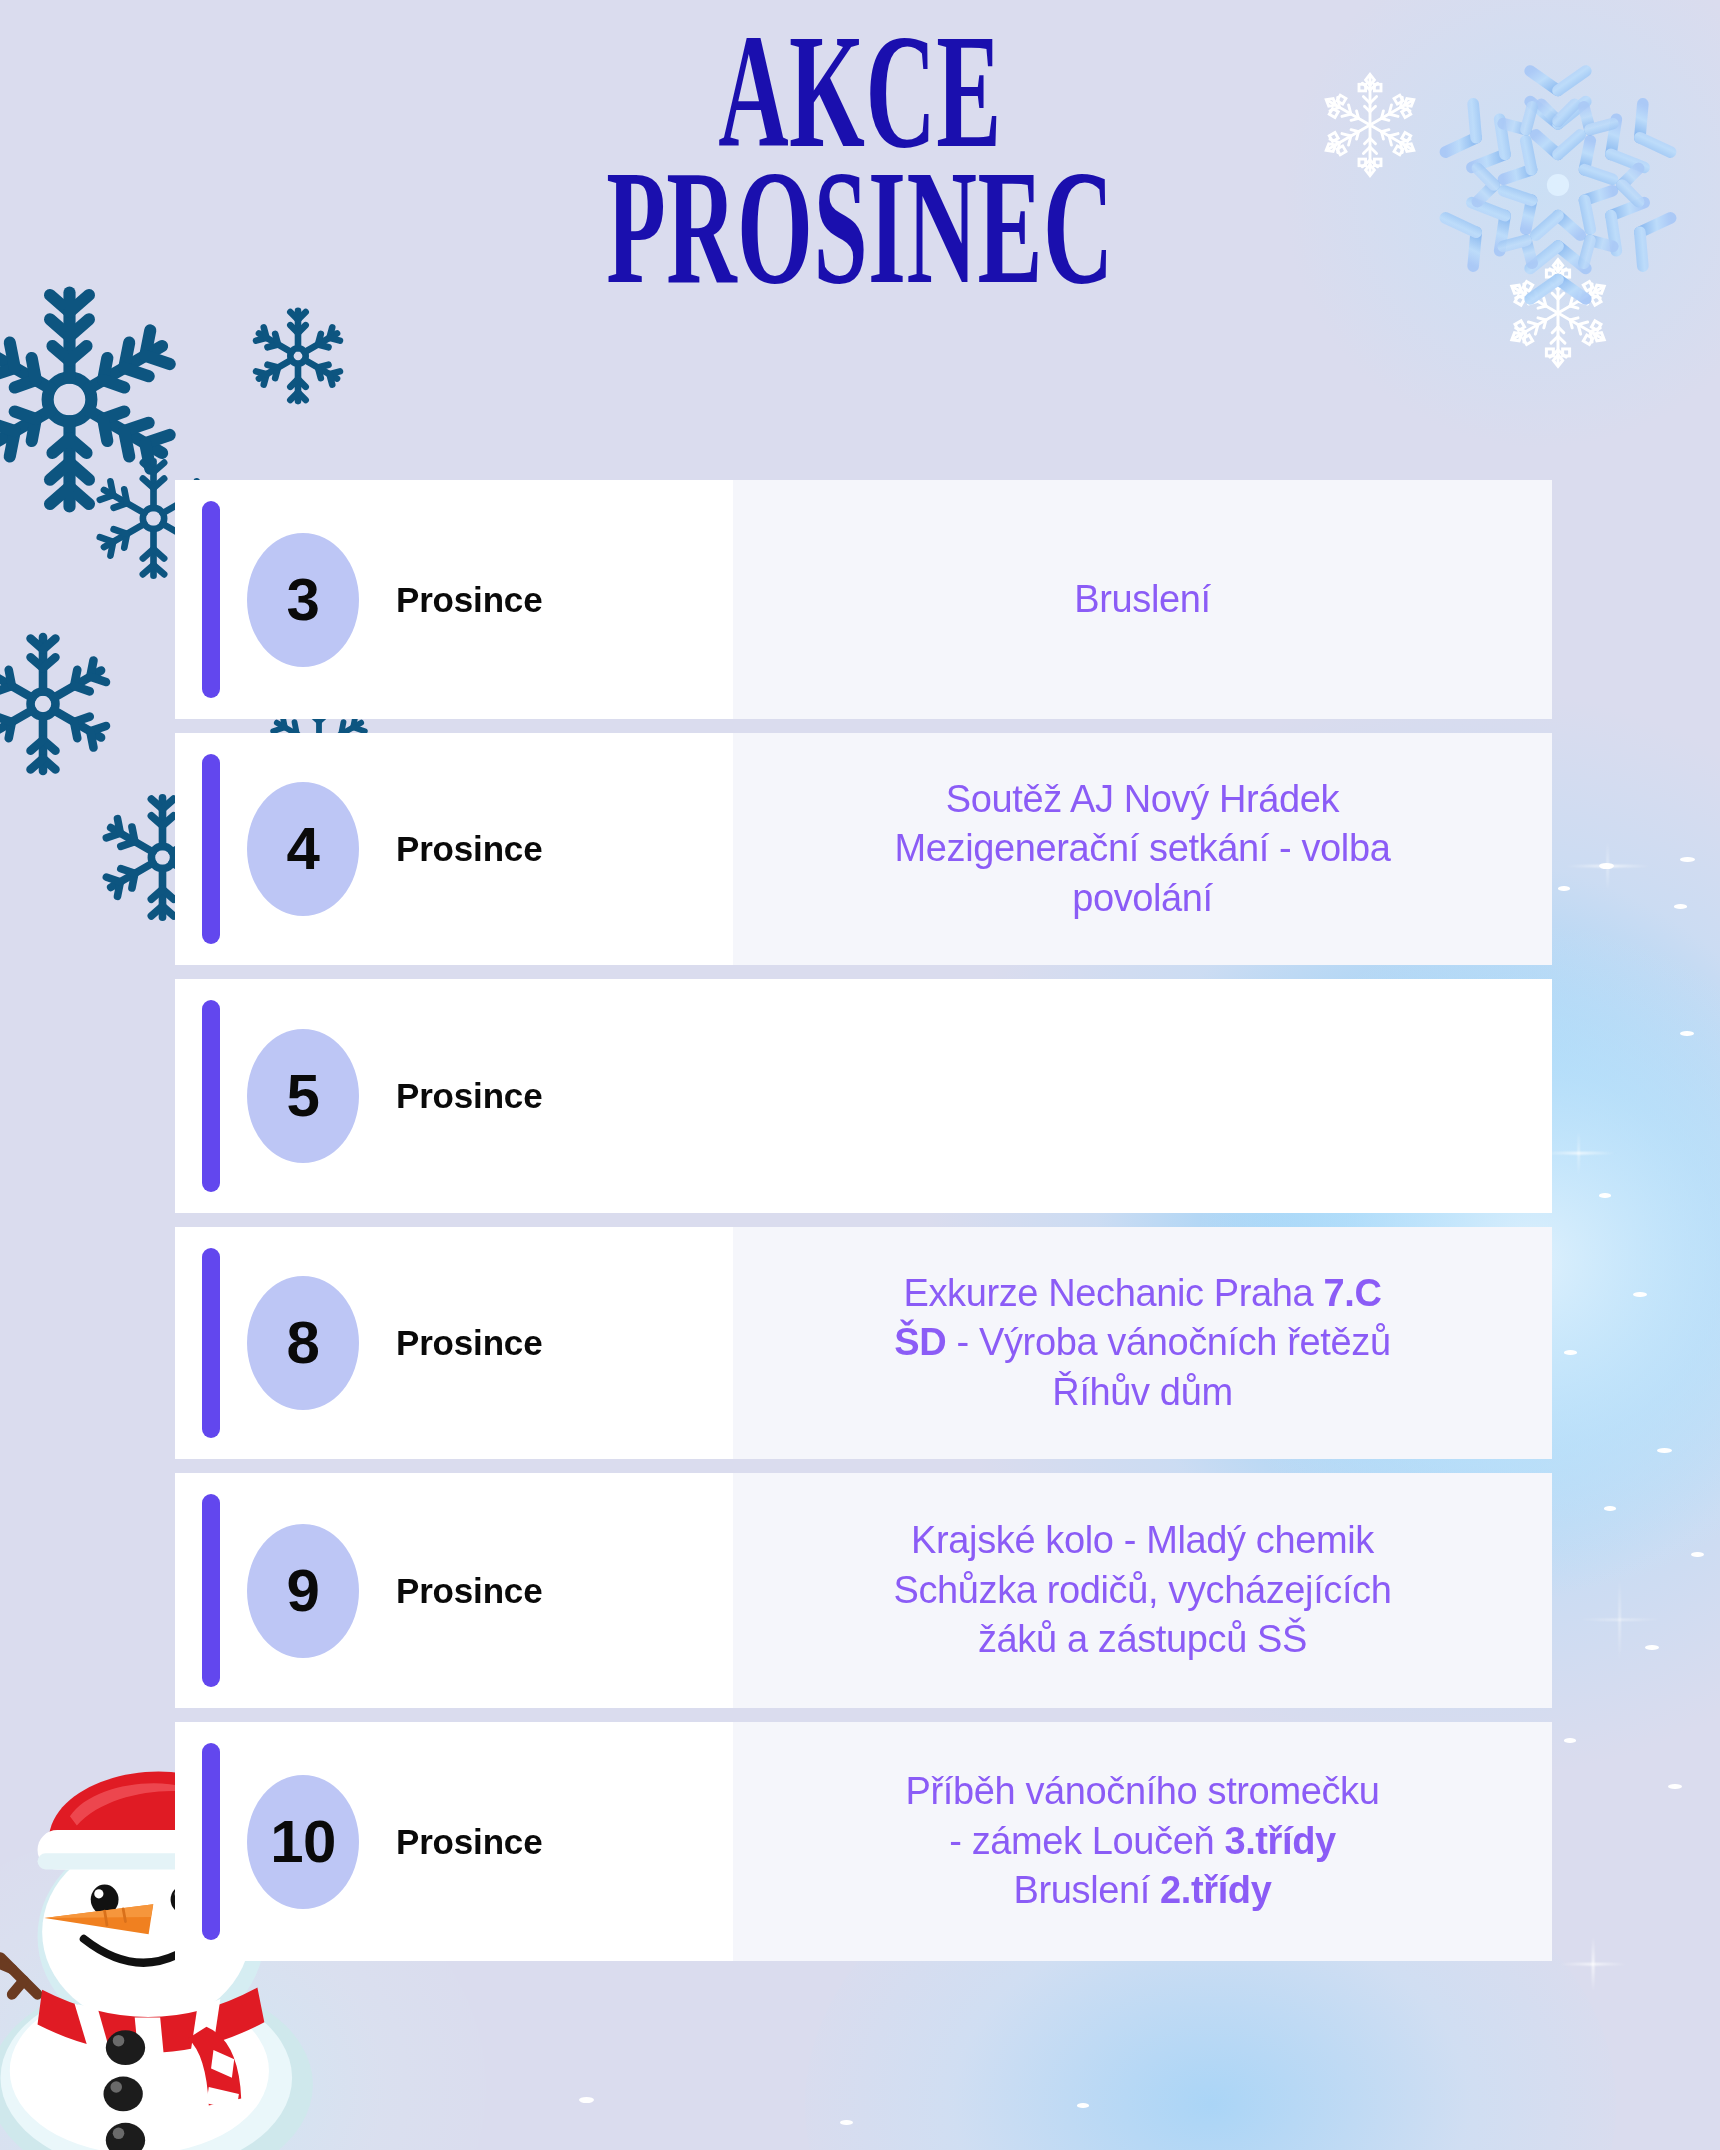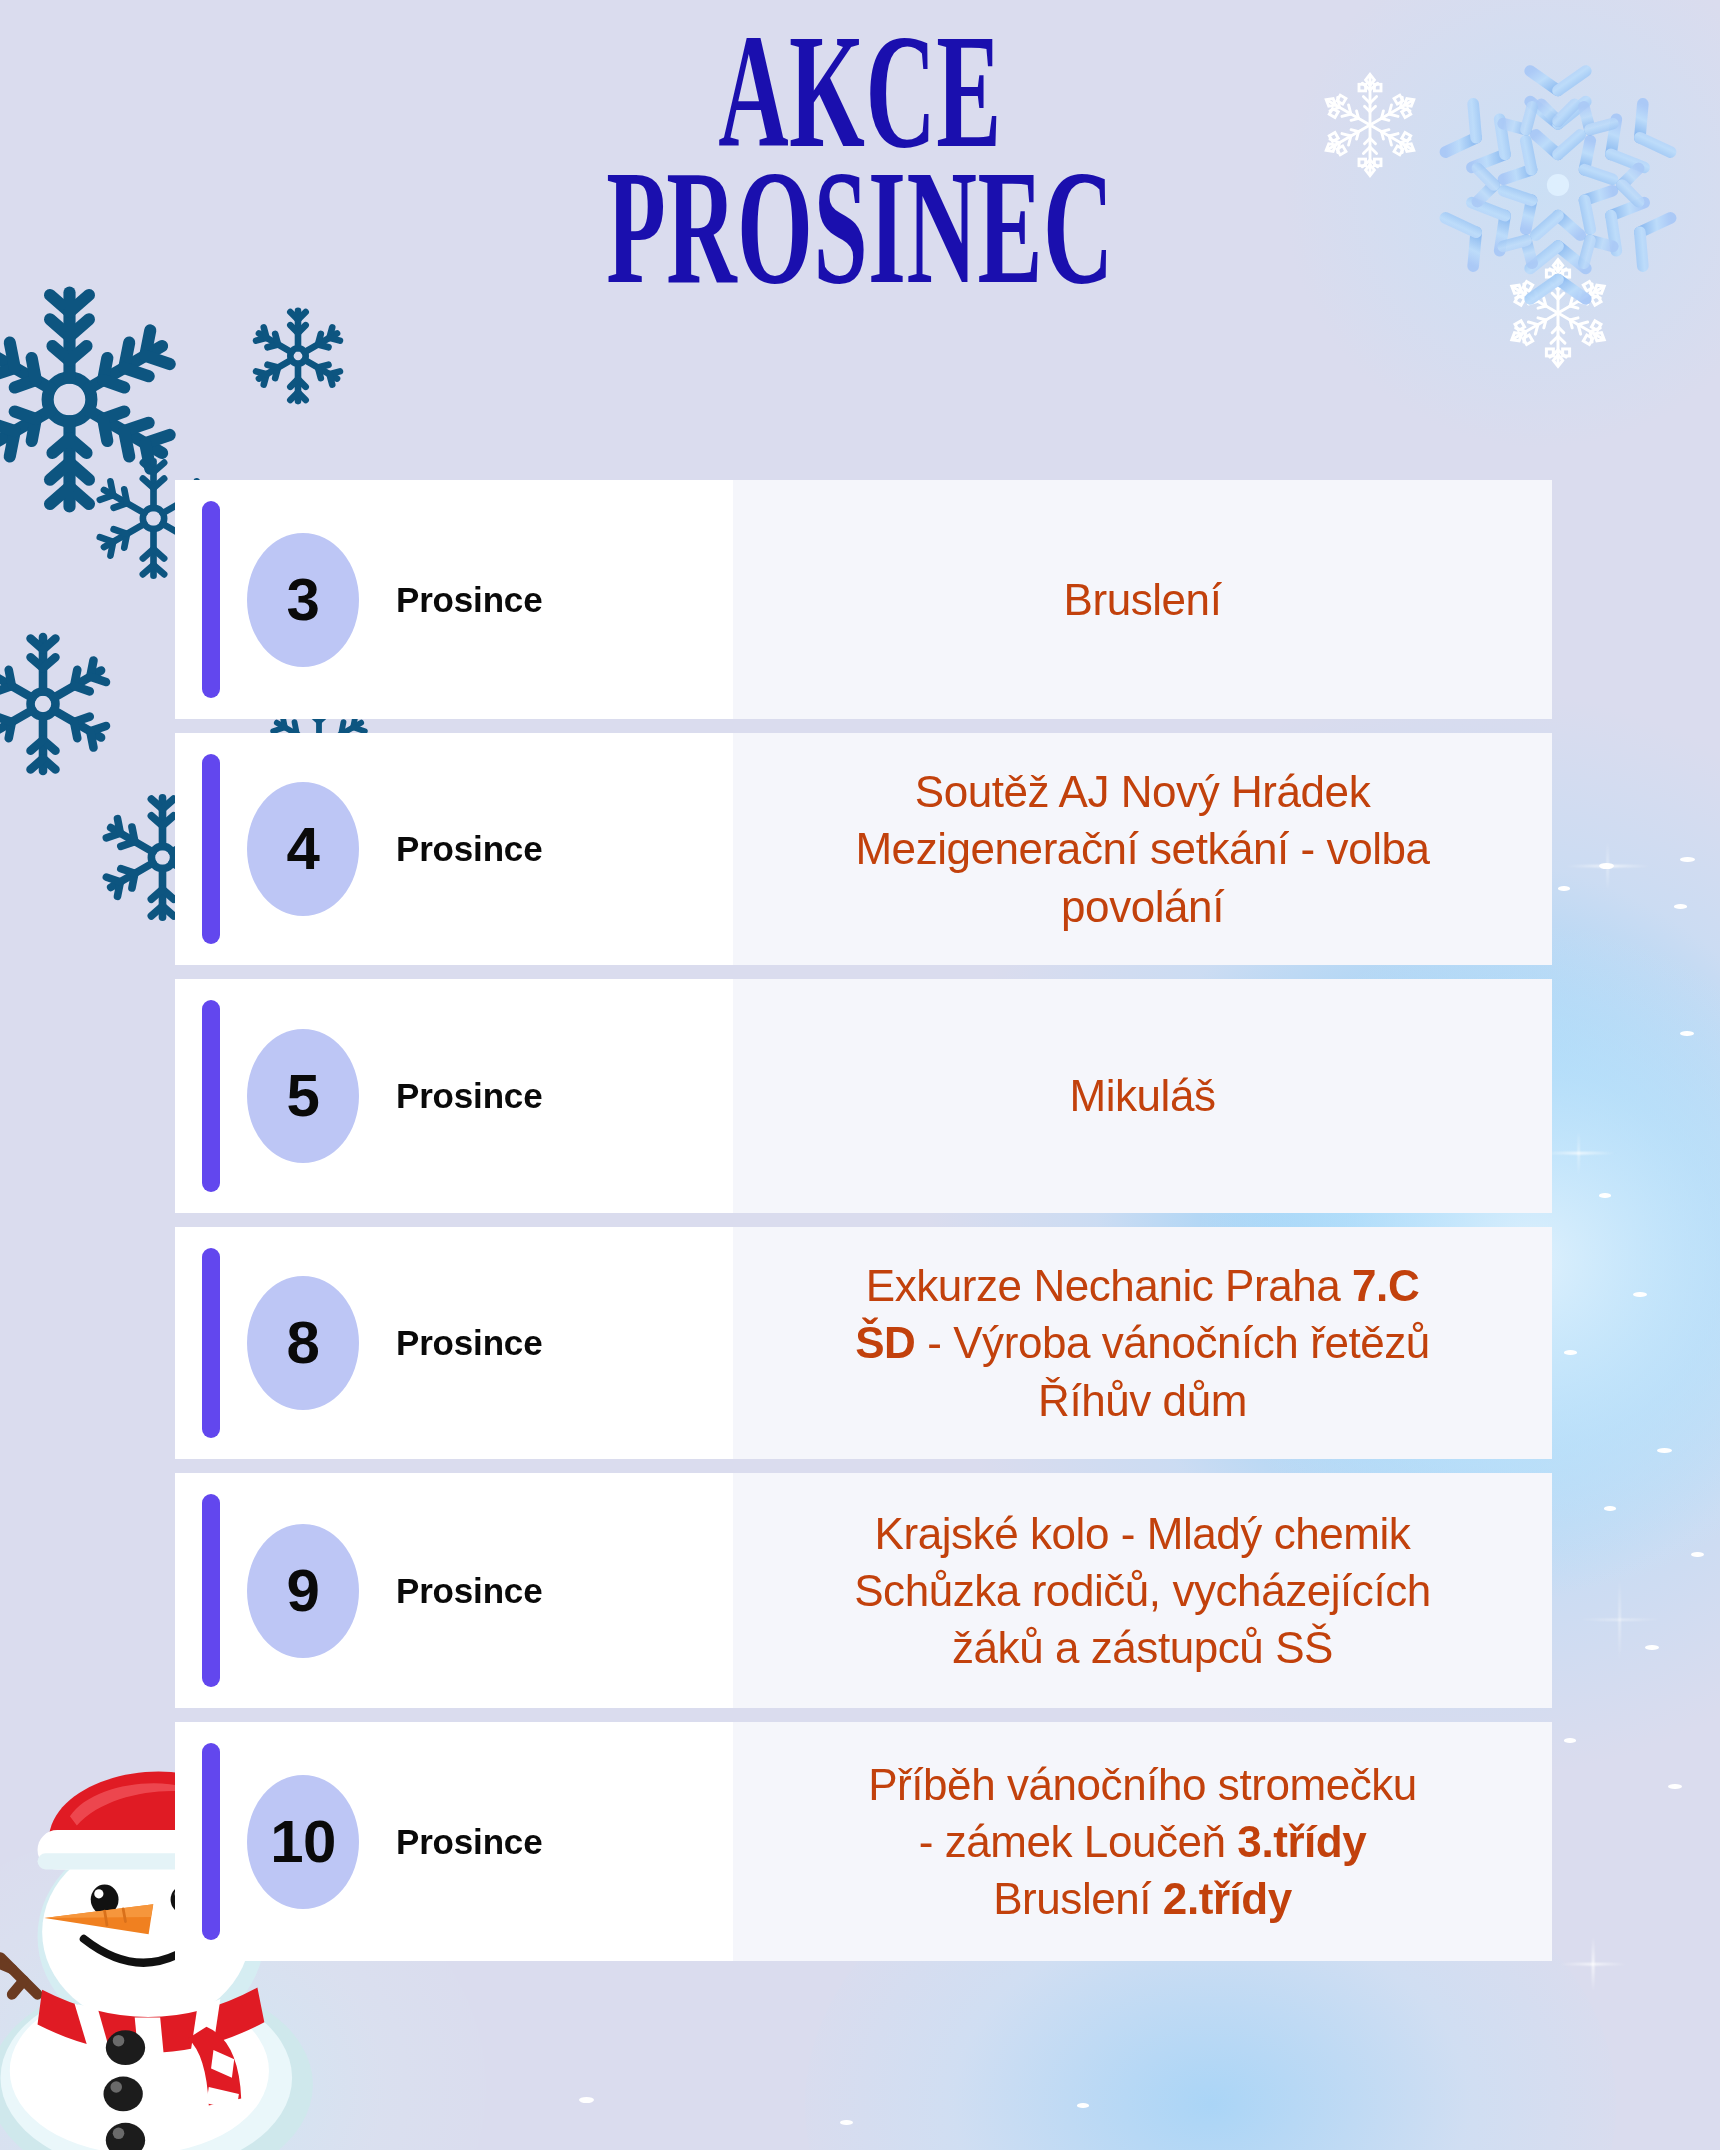--- a/index.html
+++ b/index.html
@@ -119,21 +119,21 @@
     font-weight:700;font-size:35px;color:#0a0a0a;
     letter-spacing:-.005em;
   }
   .card-right{
     flex:1 1 auto;background:#f5f6fb;
     display:flex;flex-direction:column;align-items:center;justify-content:center;
     padding:15px 17.4px;box-sizing:border-box;
   }
   .evt{
     font-family:"Liberation Sans", sans-serif;
-    font-size:44px;color:#c2410c;line-height:1.30;
+    font-size:38px;color:#8b5cf6;line-height:1.30;
     text-align:center;font-weight:400;
     letter-spacing:-.01em;
   }
   .evt b{font-weight:700;}
 
   
   .card.h1{height:239px;}
   .card.h2{height:232px;}
   .card.h3{height:234px;}
   .card.h4{height:232px;}
@@ -420,23 +420,20 @@
       </div>
     </div>
     <div class="card h3">
       <div class="card-left">
         <div class="accent-bar"></div>
         <div class="day-circle">
           <span class="day-num">5</span>
         </div>
         <span class="month">Prosince</span>
       </div>
-      <div class="card-right">
-        <div class="evt"><span>Mikuláš</span></div>
-      </div>
     </div>
     <div class="card h4">
       <div class="card-left">
         <div class="accent-bar"></div>
         <div class="day-circle">
           <span class="day-num">8</span>
         </div>
         <span class="month">Prosince</span>
       </div>
       <div class="card-right">

